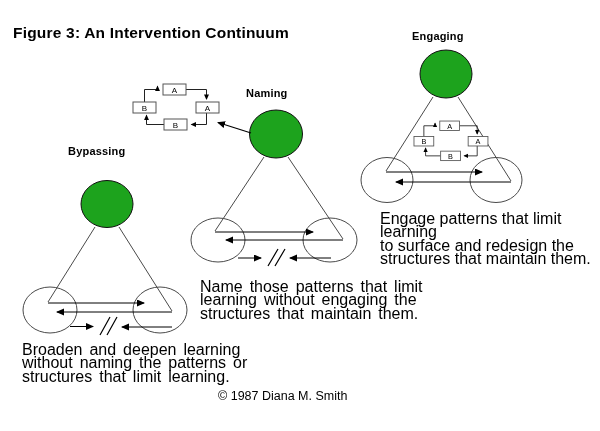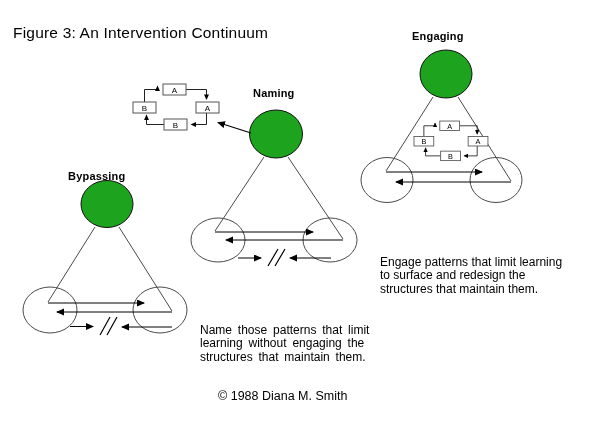--- a/index.html
+++ b/index.html
@@ -6,34 +6,33 @@
   .canvas{
     position:relative;
     width:600px;height:431px;
     background:#ffffff;
     font-family:"Liberation Sans", sans-serif;
     color:#000;
     overflow:hidden;
   }
   .figure-title{
     position:absolute;left:13px;top:24px;
-    font-size:15.5px;font-weight:normal;letter-spacing:.2px;
+    font-size:15.5px;font-weight:bold;letter-spacing:.2px;
   }
   .section-label{
     position:absolute;
     font-size:11px;font-weight:bold;letter-spacing:.2px;
   }
-  .lbl-bypassing{left:68px;top:170px;}
-  .lbl-naming{left:253px;top:87px;text-align:right;}
+  .lbl-bypassing{left:68px;top:145px;}
+  .lbl-naming{left:246px;top:87px;text-align:right;}
   .lbl-engaging{left:412px;top:30px;}
   .desc{
     position:absolute;
-    font-size:12px;line-height:13.3px;
+    font-size:16px;line-height:13.3px;
     white-space:pre-line;
-    margin-top:44px;
   }
   .desc.justify{word-spacing:2.5px;}
   .desc-bypassing{left:22px;top:343px;}
   .desc-naming{left:200px;top:280px;}
   .desc-engaging{left:380px;top:212px;}
   .copyright{
     position:absolute;left:218px;top:389px;
     font-size:12.5px;
   }
   svg.diagram{position:absolute;left:0;top:0;}
@@ -120,21 +119,24 @@
       </g>
     </g>
   </svg>
 
   <div class="figure-title">Figure 3: An Intervention Continuum</div>
 
   <div class="section-label lbl-bypassing">Bypassing</div>
   <div class="section-label lbl-naming">Naming</div>
   <div class="section-label lbl-engaging">Engaging</div>
 
+  <div class="desc justify desc-bypassing">Broaden and deepen learning
+without naming the patterns or
+structures that limit learning.</div>
   <div class="desc justify desc-naming">Name those patterns that limit
 learning without engaging the
 structures that maintain them.</div>
   <div class="desc desc-engaging">Engage patterns that limit learning
 to surface and redesign the
 structures that maintain them.</div>
 
-  <div class="copyright">© 1988 Diana M. Smith</div>
+  <div class="copyright">© 1987 Diana M. Smith</div>
 </div>
 
 </body></html>

